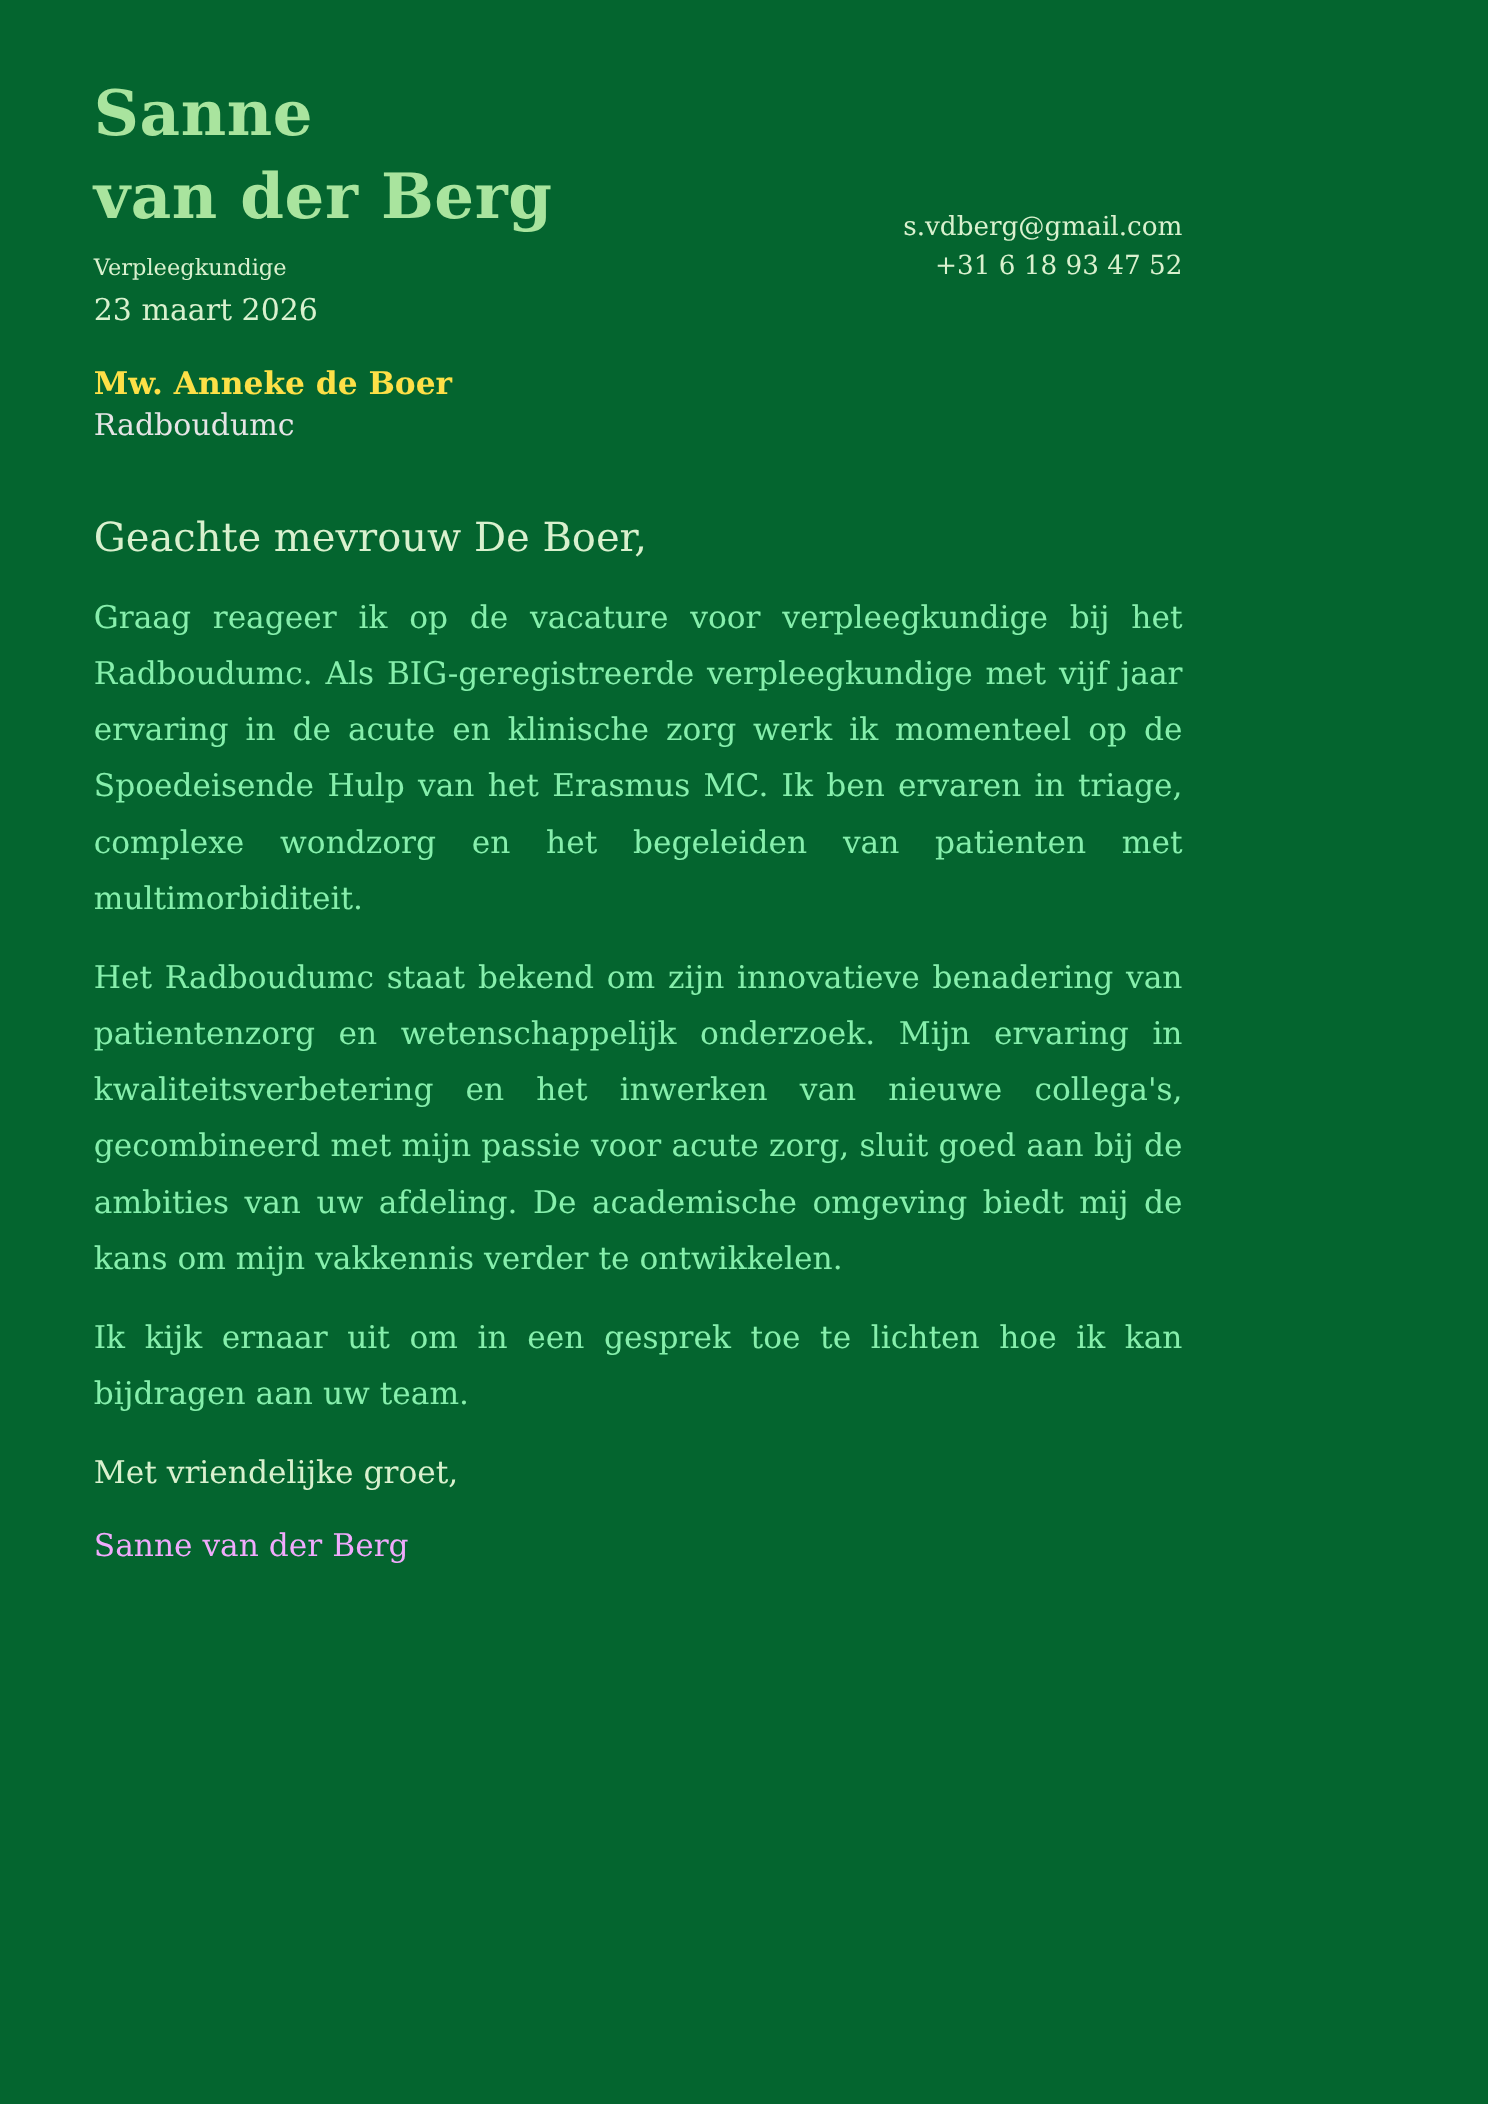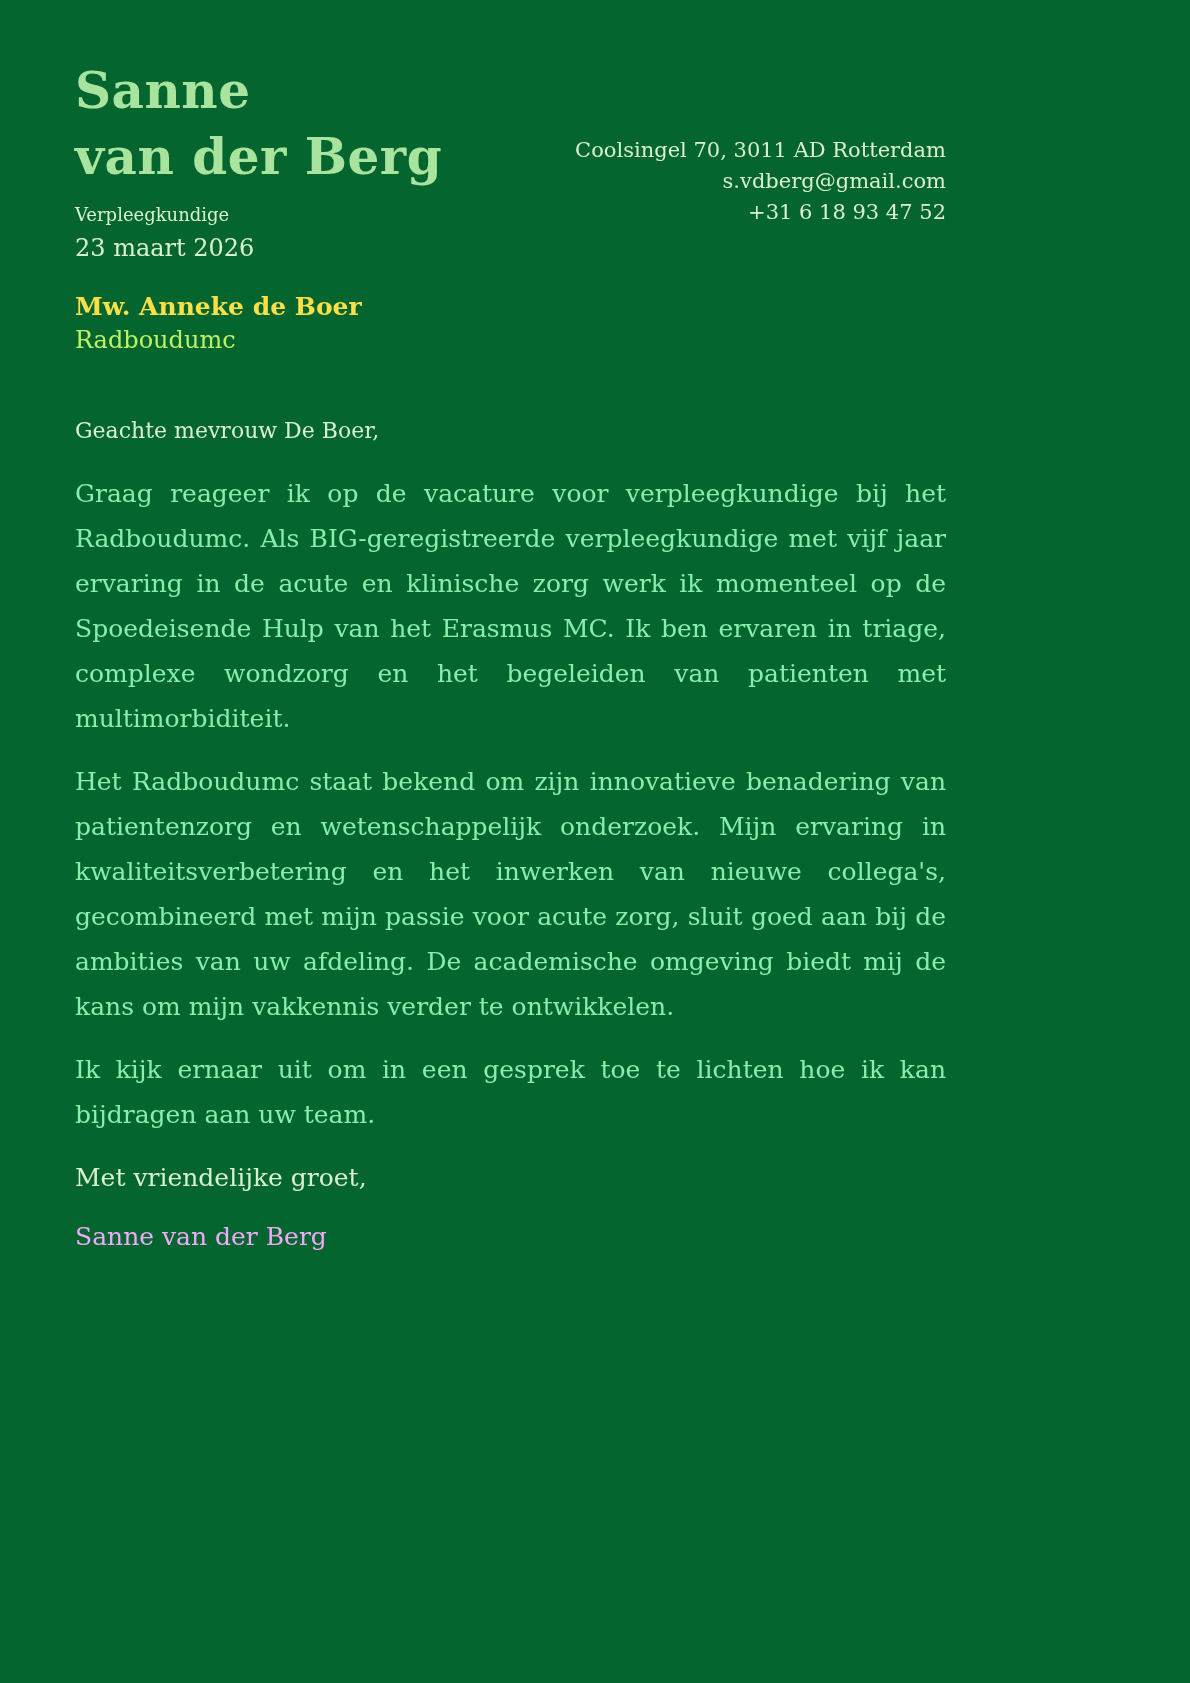--- a/index.html
+++ b/index.html
@@ -66,30 +66,30 @@
   }
 
   .recipient .recipient-name {
     color: #fde047;
     font-size: 25px;
     line-height: 34px;
     font-weight: 800;
   }
 
   .recipient .recipient-org {
-    color: #bef264;
+    color: #e5e5e5;
     font-size: 24px;
     line-height: 32px;
   }
 
   
   .salutation {
     margin-top: 52px;
     color: #D9F1CE;
-    font-size: 22px;
+    font-size: 32px;
     line-height: 45px;
   }
 
   .body-paragraph {
     margin-top: 18px;
     color: #86efac;
     font-size: 25px;
     line-height: 45px;
     text-align: justify;
   }
@@ -116,21 +116,20 @@
   <div class="header">
     <div class="identity">
       <div class="name">
         <div>Sanne</div>
         <div>van der Berg</div>
       </div>
       <div class="job-title">Verpleegkundige</div>
     </div>
 
     <div class="contact">
-      <div>Coolsingel 70, 3011 AD Rotterdam</div>
       <div>s.vdberg@gmail.com</div>
       <div>+31 6 18 93 47 52</div>
     </div>
   </div>
 
   <div class="date-line">23 maart 2026</div>
 
   <div class="recipient">
     <div class="recipient-name">Mw. Anneke de Boer</div>
     <div class="recipient-org">Radboudumc</div>

